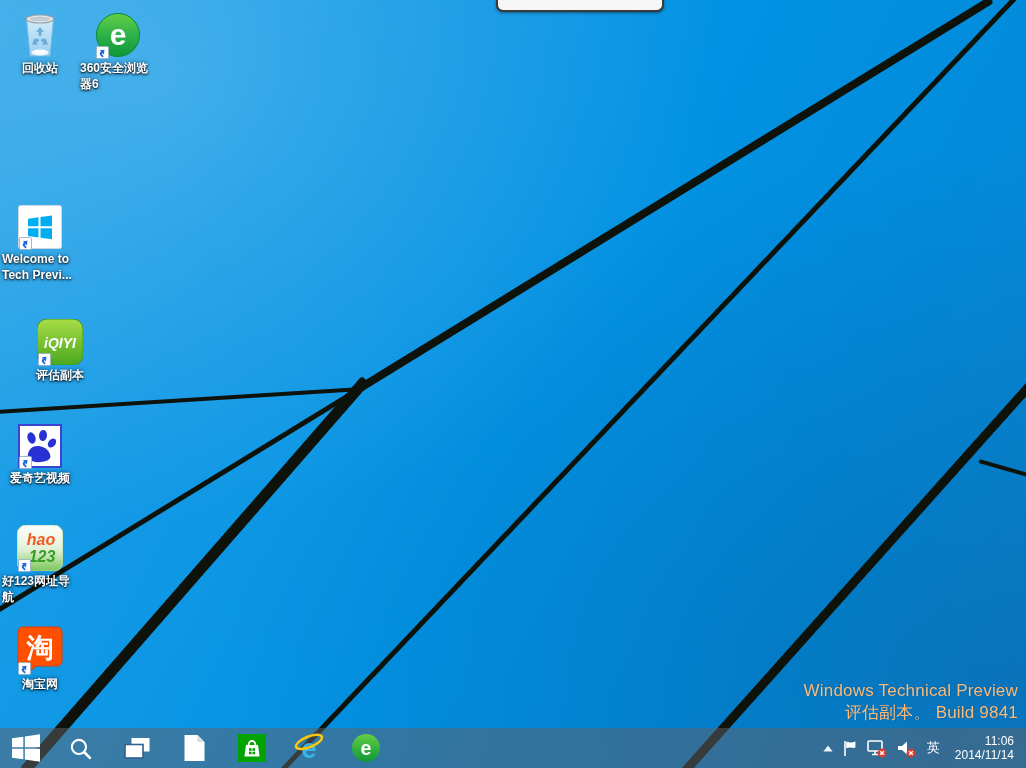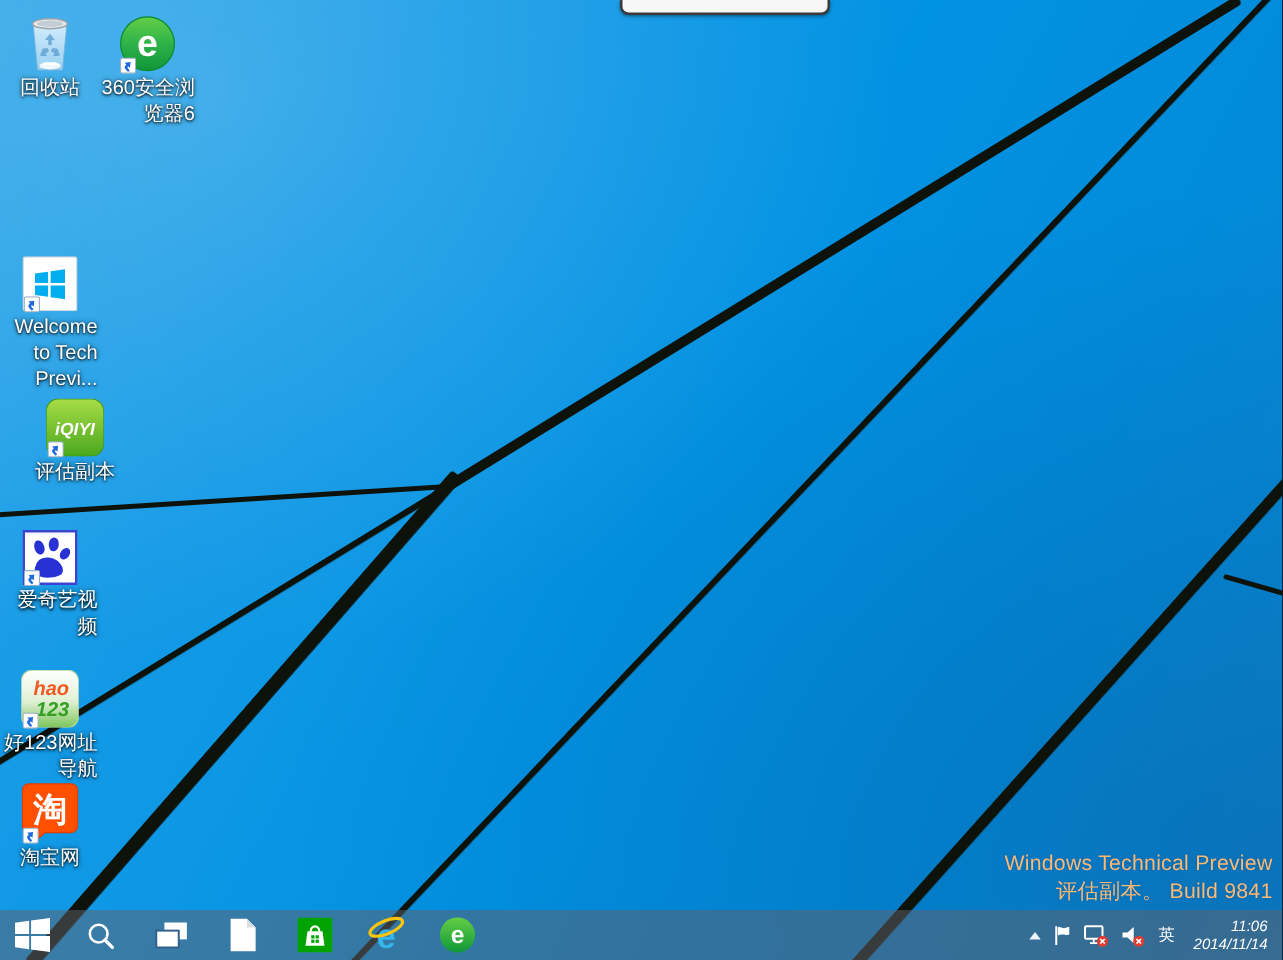--- a/index.html
+++ b/index.html
@@ -30,40 +30,40 @@
   
   .peek{position:absolute;left:496px;top:0;width:168px;height:12px;z-index:3;
     box-sizing:border-box;background:#f7f7f7;border:2px solid #3a3a3a;border-top:none;
     border-radius:0 0 7px 7px;box-shadow:0 1px 3px rgba(0,0,0,.45);}
 
   
   .dicon{position:absolute;width:76px;z-index:2;display:flex;flex-direction:column;
     align-items:center;}
   .dicon .art{height:52px;display:flex;align-items:flex-end;justify-content:center;
     position:relative;}
-  .dicon .lbl{margin-top:3px;font-size:16px;color:#fff;text-align:right;line-height:1.3;
+  .dicon .lbl{margin-top:3px;font-size:12px;color:#fff;text-align:left;line-height:1.3;
     max-width:78px;word-break:break-word;
-    text-shadow:0 1px 2px rgba(0,0,0,.95),0 0 4px rgba(0,0,0,.65);}
+    text-shadow:0 1px 2px rgba(0,0,0,.95),0 0 4px rgba(0,0,0,.65);font-weight:bold;}
   .shortcut{position:absolute;left:1px;bottom:-1px;width:13px;height:13px;}
 
   .p-recycle{left:2px;top:6px;}   .p-360{left:80px;top:6px;}
   .p-ie{left:2px;top:106px;}      .p-welcome{left:2px;top:197px;}
   .p-iqiyi{left:2px;top:313px;margin-left:20px;}   .p-baidu{left:2px;top:416px;}
-  .p-hao{left:2px;top:530px;}     .p-taobao{left:2px;top:622px;}
+  .p-hao{left:2px;top:519px;}     .p-taobao{left:2px;top:622px;}
 
   
   .taskbar{position:absolute;left:0;bottom:0;width:100%;height:40px;z-index:5;
     background:rgba(95,98,108,.52);display:flex;align-items:center;}
   .tb-btn{width:57px;height:40px;display:flex;align-items:center;justify-content:center;}
   .tb-btn.start{width:52px;}
   .tray{margin-left:auto;display:flex;align-items:center;gap:9px;height:100%;
     padding-right:12px;}
   .tray-ic{display:flex;align-items:center;justify-content:center;height:40px;}
   .ime{color:#fff;font-size:13px;line-height:40px;padding:0 2px;}
-  .clock{text-align:right;color:#fff;font-size:12px;line-height:14px;padding-left:4px;font-style:italic;}
+  .clock{text-align:right;color:#fff;font-size:12px;line-height:14px;padding-left:4px;}
 </style>
 </head>
 <body>
 
 <div class="stage">
 
   <div class="wallpaper">
     <div class="wline l-a"></div>
     <div class="wline l-b"></div>
     <div class="wline l-c"></div>

